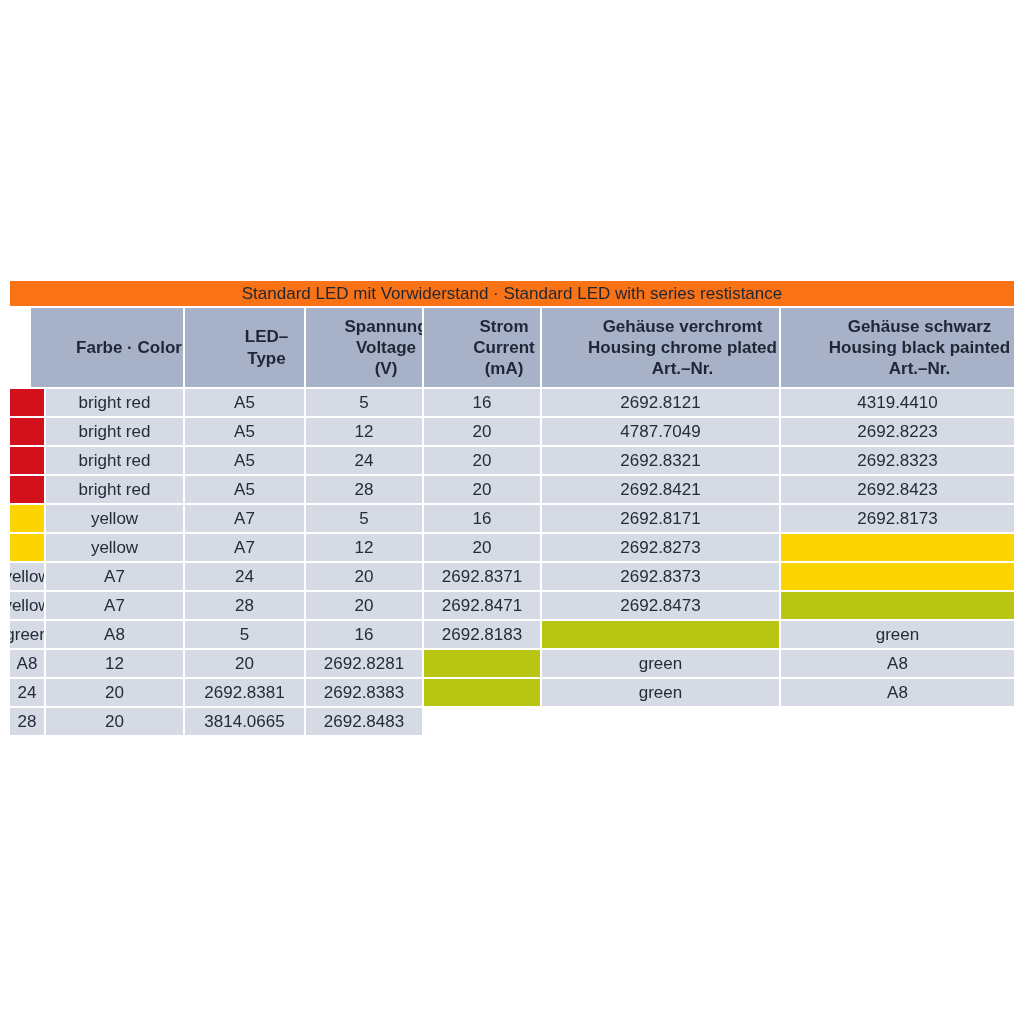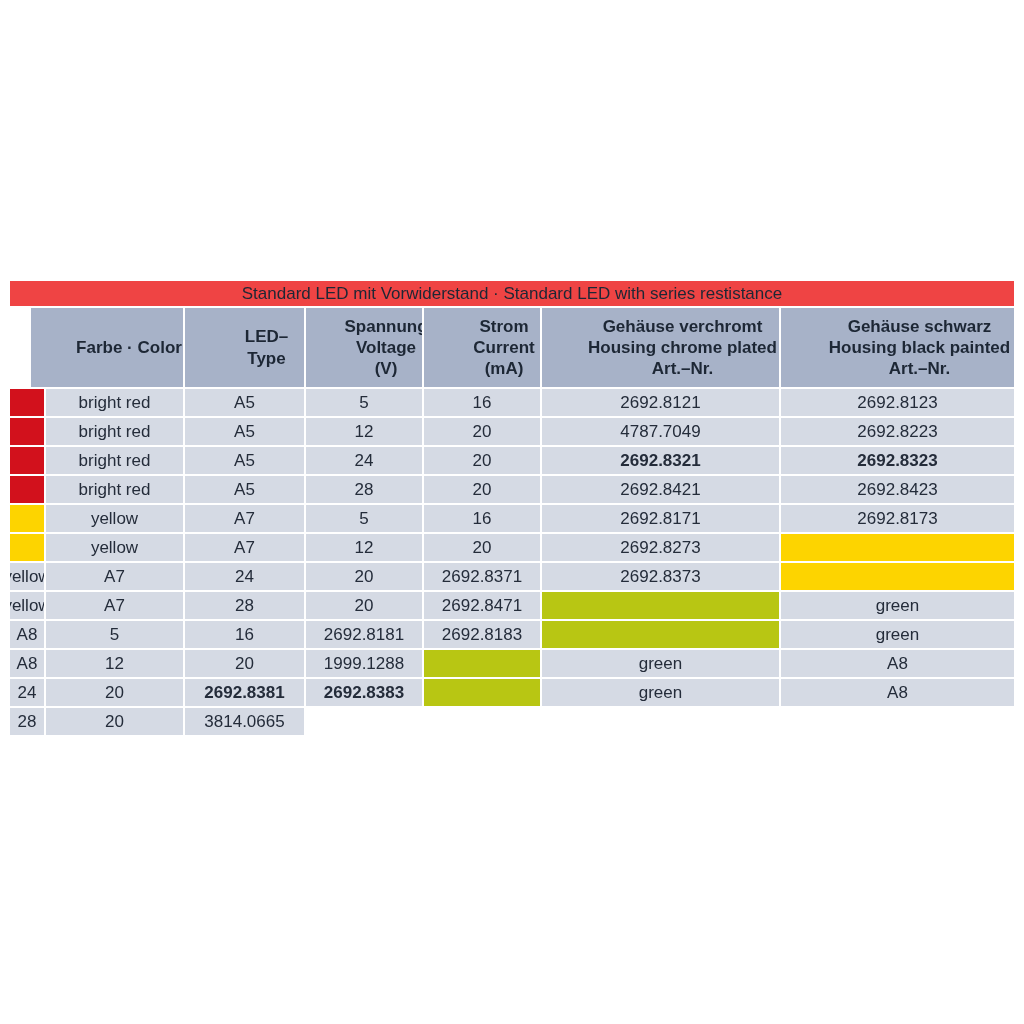--- a/index.html
+++ b/index.html
@@ -28,40 +28,40 @@
     align-items: center;
     justify-content: center;
     text-align: center;
     font-size: 17px;
     line-height: 1.15;
     overflow: hidden;
   }
 
   .title-cell {
     grid-column: 1 / -1;
-    background: #ef4444;
+    background: #f97316;
     color: #1d2735;
     font-size: 17px;
   }
 
   .header-cell {
     background: #a7b2c8;
     color: #1d2735;
     font-weight: bold;
     white-space: pre-line;
     font-size: 17px;
     line-height: 1.25;
     padding-left: 44px;
   }
   .header-span2 { grid-column: 1 / 3; margin-left: 21px; }
 
   .swatch-cell { background: #d5dae4; padding: 0; }
   .swatch-fill { width: 100%; height: 100%; }
 
-  .art-bold { font-weight: bold; }
+  .art-bold { font-weight: normal; }
 </style>
 </head>
 <body>
 
 <div class="page">
   <div class="catalog-table">
 
     <div class="cell title-cell">Standard LED mit Vorwiderstand · Standard LED with series restistance</div>
 
     <div class="cell header-cell header-span2">Farbe · Color</div>
@@ -80,21 +80,21 @@
 Art.–Nr.</div>
 
   <div class="cell swatch-cell">
         <div class="swatch-fill" style="background: rgb(210, 17, 28);"></div>
       </div>
       <div class="cell ">bright red</div>
       <div class="cell ">A5</div>
       <div class="cell ">5</div>
       <div class="cell ">16</div>
       <div class="cell ">2692.8121</div>
-      <div class="cell ">2692.8123</div>
+      <div class="cell ">4319.4410</div>
       <div class="cell swatch-cell">
         <div class="swatch-fill" style="background: rgb(210, 17, 28);"></div>
       </div>
       <div class="cell ">bright red</div>
       <div class="cell ">A5</div>
       <div class="cell ">12</div>
       <div class="cell ">20</div>
       <div class="cell ">4787.7049</div>
       <div class="cell ">2692.8223</div>
       <div class="cell swatch-cell">
@@ -142,48 +142,49 @@
       <div class="cell ">2692.8371</div>
       <div class="cell ">2692.8373</div>
       <div class="cell swatch-cell">
         <div class="swatch-fill" style="background: rgb(253, 212, 0);"></div>
       </div>
       <div class="cell ">yellow</div>
       <div class="cell ">A7</div>
       <div class="cell ">28</div>
       <div class="cell ">20</div>
       <div class="cell ">2692.8471</div>
+      <div class="cell ">2692.8473</div>
       <div class="cell swatch-cell">
         <div class="swatch-fill" style="background: rgb(184, 198, 19);"></div>
       </div>
       <div class="cell ">green</div>
       <div class="cell ">A8</div>
       <div class="cell ">5</div>
       <div class="cell ">16</div>
-      <div class="cell ">2692.8181</div>
       <div class="cell ">2692.8183</div>
       <div class="cell swatch-cell">
         <div class="swatch-fill" style="background: rgb(184, 198, 19);"></div>
       </div>
       <div class="cell ">green</div>
       <div class="cell ">A8</div>
       <div class="cell ">12</div>
       <div class="cell ">20</div>
-      <div class="cell ">1999.1288</div>
+      <div class="cell ">2692.8281</div>
       <div class="cell swatch-cell">
         <div class="swatch-fill" style="background: rgb(184, 198, 19);"></div>
       </div>
       <div class="cell ">green</div>
       <div class="cell ">A8</div>
       <div class="cell ">24</div>
       <div class="cell ">20</div>
       <div class="cell art-bold">2692.8381</div>
       <div class="cell art-bold">2692.8383</div>
       <div class="cell swatch-cell">
         <div class="swatch-fill" style="background: rgb(184, 198, 19);"></div>
       </div>
       <div class="cell ">green</div>
       <div class="cell ">A8</div>
       <div class="cell ">28</div>
       <div class="cell ">20</div>
       <div class="cell ">3814.0665</div>
+      <div class="cell ">2692.8483</div>
     </div>
 </div>
 
 </body></html>

